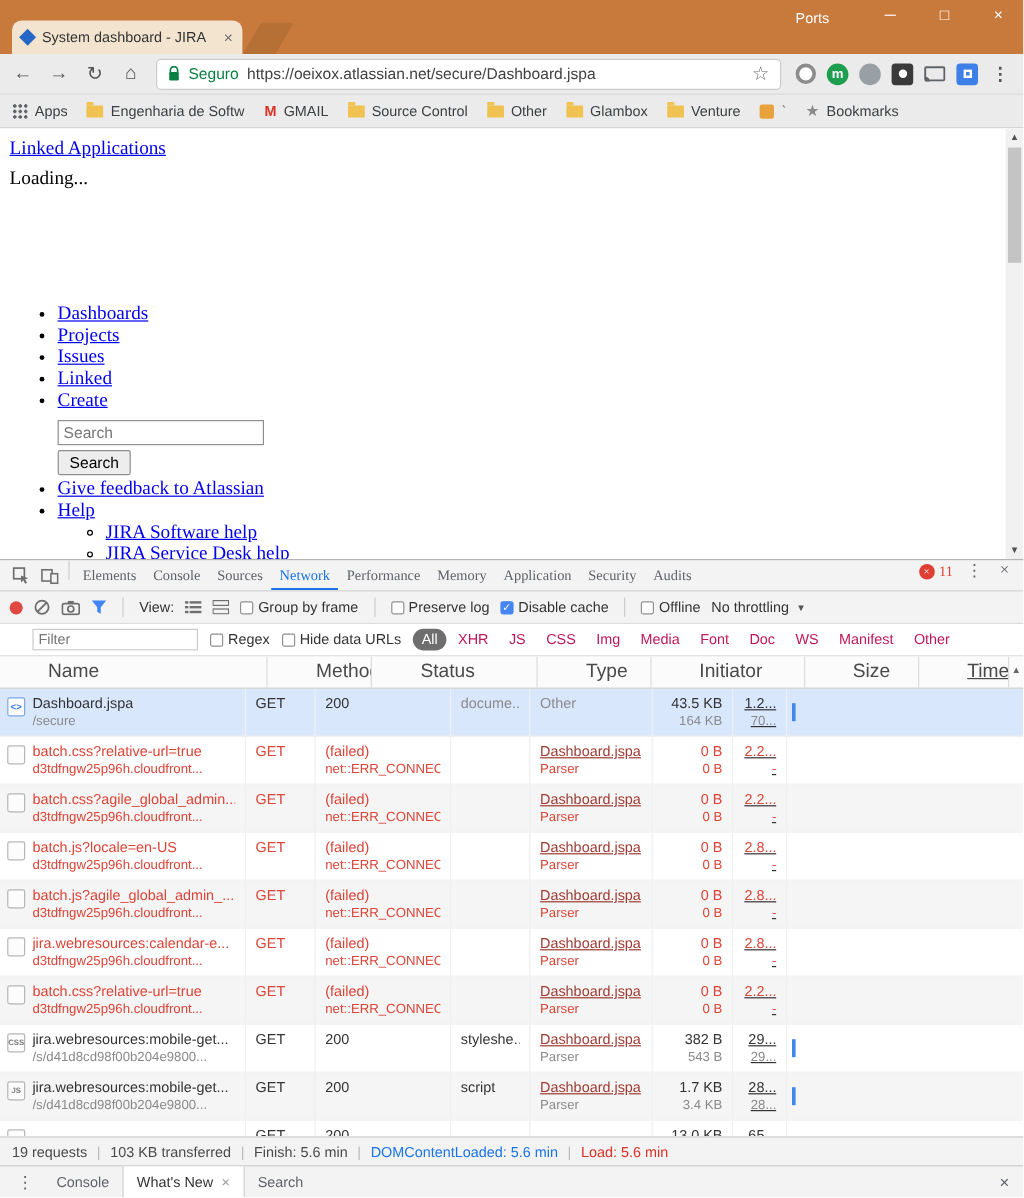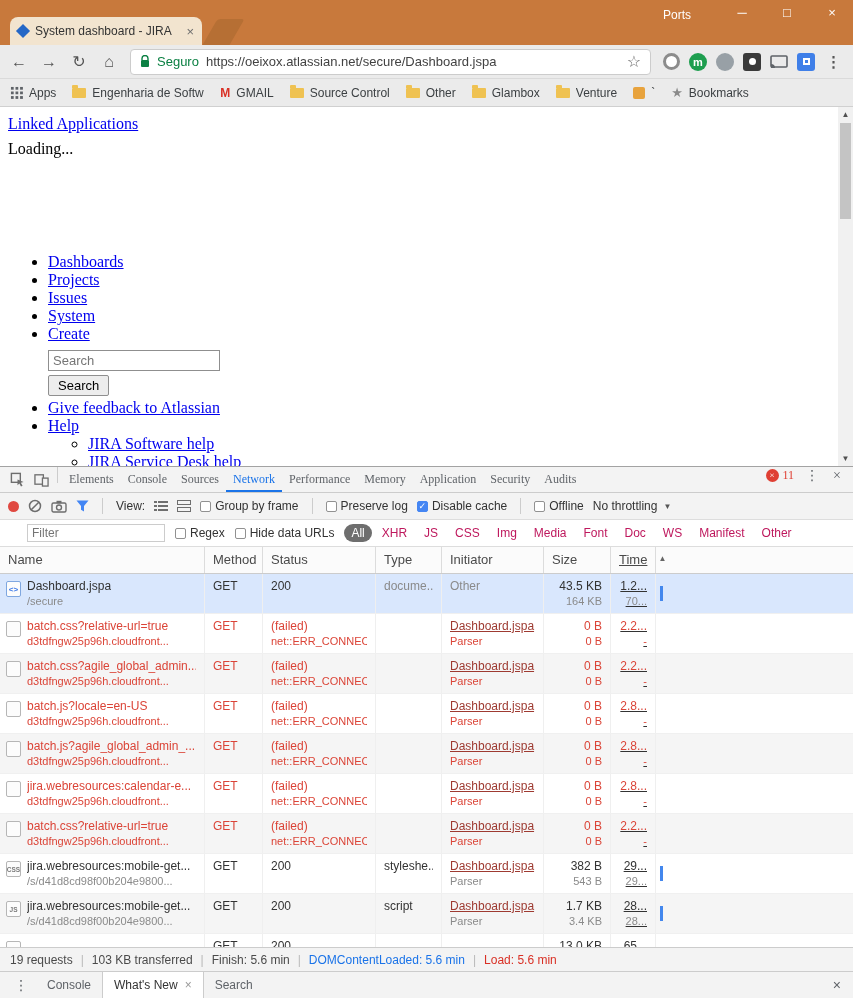--- a/index.html
+++ b/index.html
@@ -87,21 +87,21 @@
   .caret { font-size:8px; color:#555; }
 
   .dt-filterbar { height:27px; background:#fff; border-bottom:1px solid #DDD; display:flex; align-items:center; padding:0 8px; gap:10px; flex:none; }
   .filter-input { width:138px; height:18px; border:1px solid #CCC; font-size:12px; padding:0 4px; font-family:"Liberation Sans", sans-serif;margin-left:19px; }
   .type-filters { display:flex; align-items:center; gap:3px; }
   .pill { padding:2px 7px; border-radius:9px; color:#be185d; white-space:nowrap; }
   .pill.active { background:#6E6E6E; color:#fff; }
 
   .net-table { flex:1; display:flex; flex-direction:column; overflow:hidden; min-height:0; }
   .net-header { display:flex; height:27px; background:#FBFBFB; border-bottom:1px solid #CCC; flex:none; }
-  .hcell { line-height:26px; padding:0 8px; border-right:1px solid #DCDCDC; font-size:13px; color:#4A4A4A; white-space:nowrap; overflow:hidden; }
+  .hcell { line-height:26px; padding:0 8px; border-right:1px solid #DCDCDC; font-size:16px; color:#4A4A4A; white-space:nowrap; overflow:hidden;margin-left:32px; }
   .hdr-scroll { width:13px; text-align:center; font-size:8px; color:#666; line-height:24px; }
   .c-name { width:205px; } .c-method { width:58px; } .c-status { width:113px; } .c-type { width:66px; }
   .c-init { width:102px; } .c-size { width:67px; } .c-time { width:45px;text-decoration:underline; } .c-wf { flex:1; border-right:none; }
 
   .net-body { flex:1; overflow:hidden; min-height:0; }
   .net-row { display:flex; height:40px; border-bottom:1px solid #F0F0F0; }
   .net-row:nth-child(odd) { background:#F5F5F5; }
   .net-row.selected { background:#D9E7FD; }
   .cell { display:flex; flex-direction:column; padding:5px 8px 0; border-right:1px solid #EFEFEF; min-width:0; overflow:hidden; }
   .cell.c-wf { border-right:none; position:relative; }
@@ -224,21 +224,21 @@
   </div>
 
   <div class="page">
     <div class="page-inner">
       <a href="#">Linked Applications</a>
       <div class="loading">Loading...</div>
       <ul class="nav-list">
         <li><a href="#">Dashboards</a></li>
           <li><a href="#">Projects</a></li>
           <li><a href="#">Issues</a></li>
-          <li><a href="#">System</a></li>
+          <li><a href="#">Linked</a></li>
           <li><a href="#">Create</a></li>
       </ul>
       <ul class="tools-list">
         <li class="no-bullet">
           <input class="page-search-input" placeholder="Search" style="">
           <button class="page-search-btn">Search</button>
         </li>
         <li><a href="#">Give feedback to Atlassian</a></li>
         <li>
           <a href="#">Help</a>

